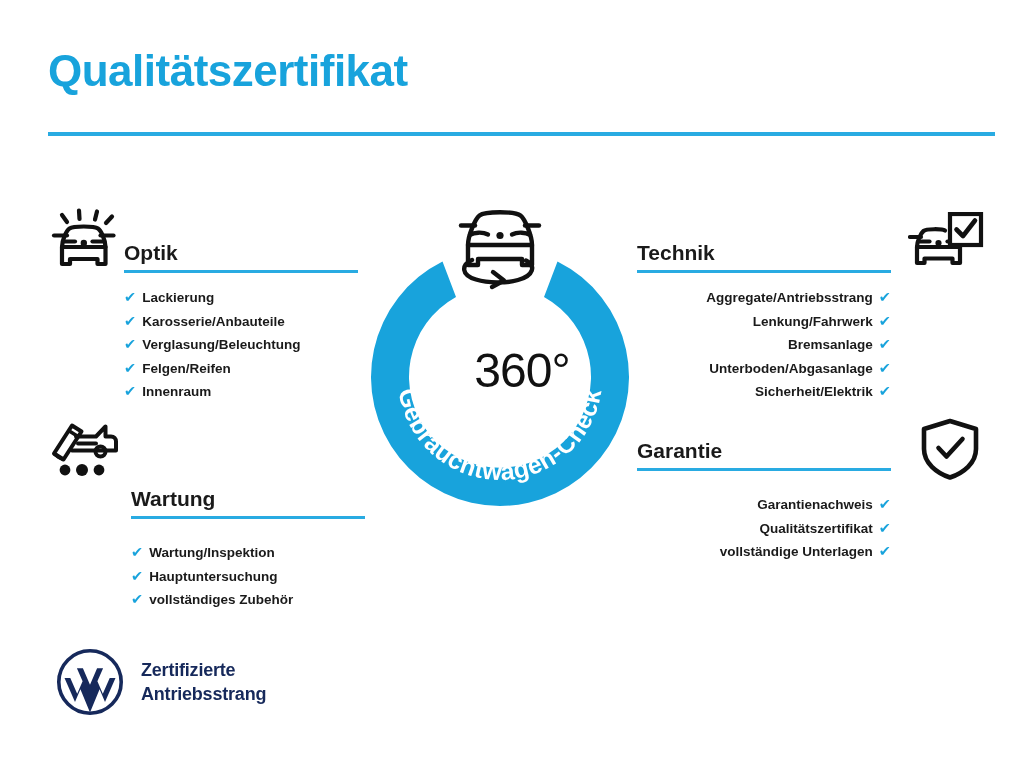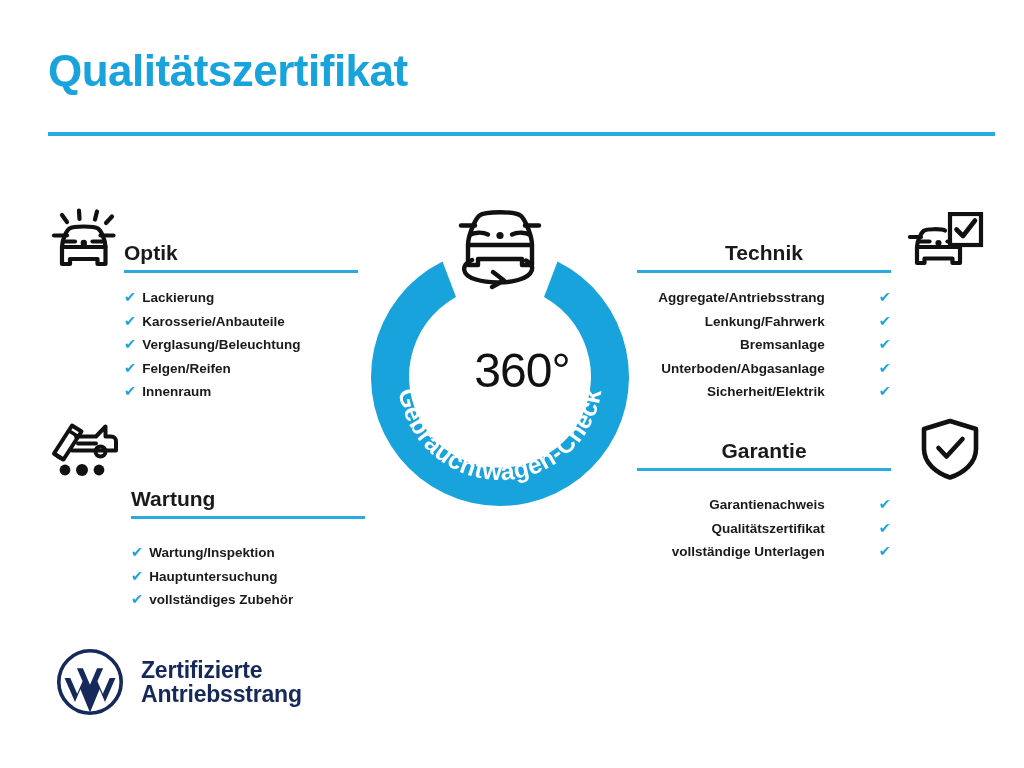--- a/index.html
+++ b/index.html
@@ -86,23 +86,23 @@
     font-weight: 700;
     line-height: 23.5px;
   }
 
   
   .sec-left .check-list li { justify-content: flex-start; }
   .sec-left .check { margin-right: 6px; }
   .sec-left .section-title { text-align: left; }
 
   
-  .sec-right .check-list li { justify-content: flex-end; gap: 48px; }
+  .sec-right .check-list li { justify-content: flex-end; }
   .sec-right .check { margin-left: 6px; }
-  .sec-right .section-title { text-align: center; }
+  .sec-right .section-title { text-align: left; }
 
   
   .sec-icon {
     position: absolute;
     display: block;
   }
 
   
   .badge {
     position: absolute;
@@ -138,21 +138,21 @@
     position: absolute;
     left: 56px;
     top: 648px;
     display: flex;
     align-items: center;
   }
   .vw-mark { display: block; }
   .vw-text {
     margin-left: 17px;
     color: #16295B;
-    font-size: 23px;
+    font-size: 18px;
     font-weight: 700;
     line-height: 24px;
     letter-spacing: -0.2px;
   }
   .vw-text span { display: block; white-space: nowrap; }
 </style>
 </head>
 <body>
 
 <div class="page">

